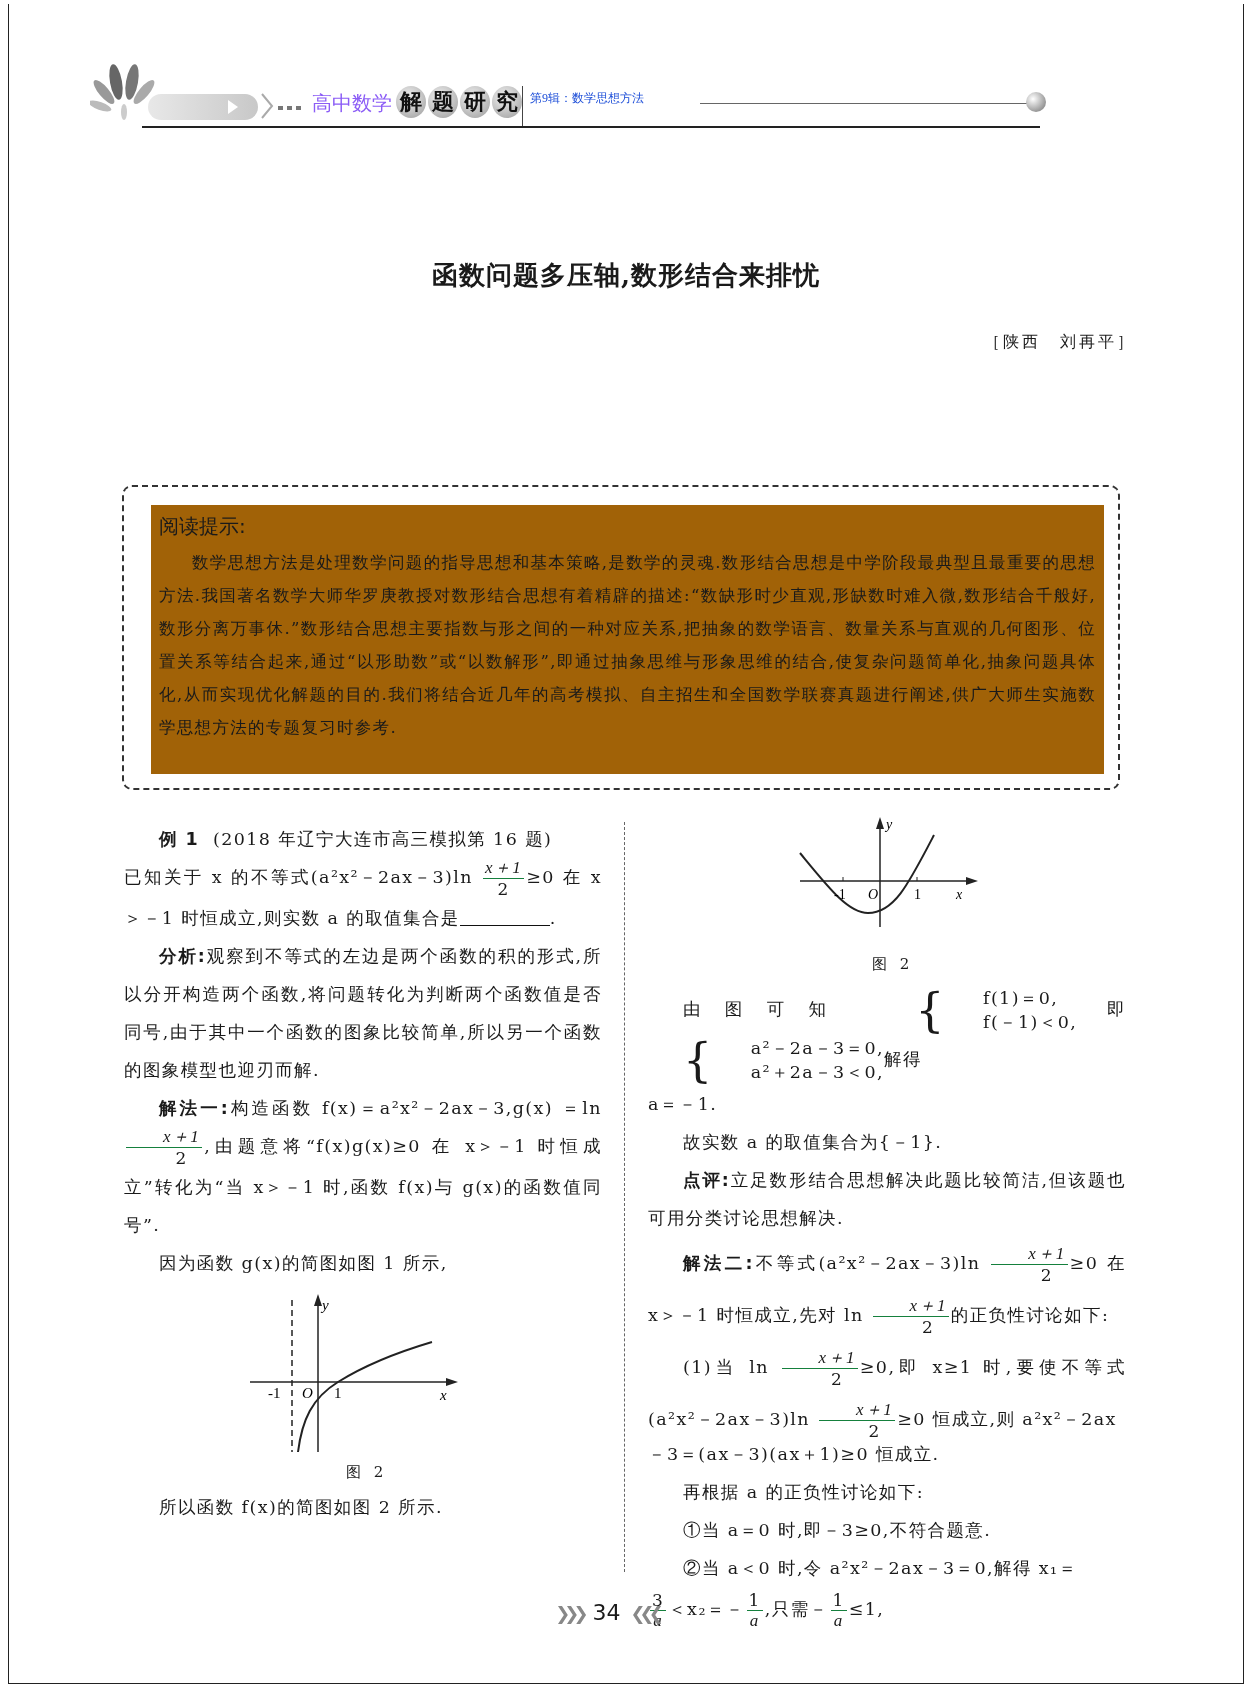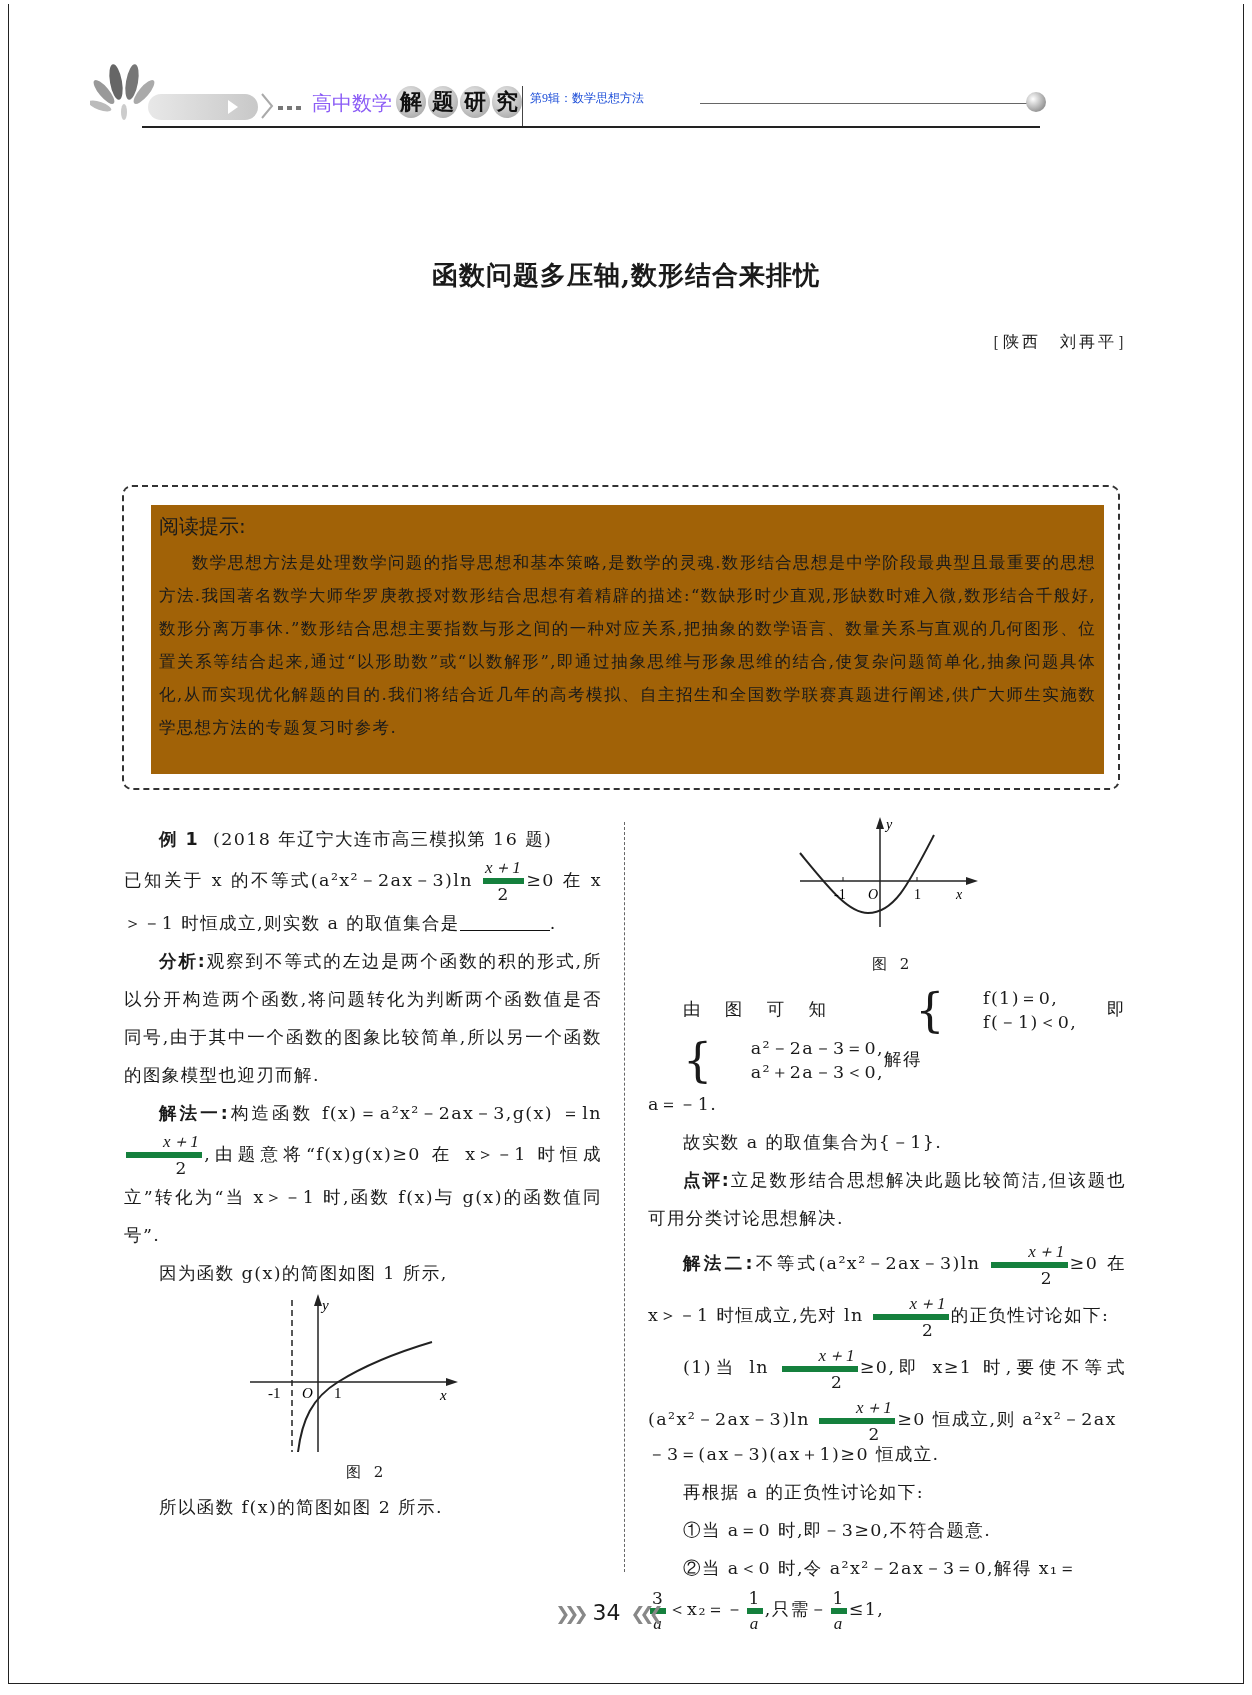--- a/index.html
+++ b/index.html
@@ -49,21 +49,21 @@
   .col { position: absolute; top: 820px; font-size: 17.5px; line-height: 38px; letter-spacing: 1.4px; }
   .col-left { left: 124px; width: 478px; }
   .col-right { left: 648px; width: 478px; }
   .divider { position: absolute; left: 624px; top: 822px; width: 0; height: 750px; border-left: 1px dashed #666; }
   .p { margin: 0; text-align: justify; }
   .ind { text-indent: 2em; }
   .b { font-weight: bold; font-family: "DejaVu Sans", sans-serif; }
   .m { font-style: italic; font-family: "Liberation Serif", serif; }
   .frac { display: inline-flex; flex-direction: column; align-items: center; vertical-align: middle;
           line-height: 20px; font-size: 17px; margin: 0 2px; }
-  .frac .num { border-bottom: 6px solid #15803d; padding: 0 2px; }
+  .frac .num { border-bottom: 1px solid #15803d; padding: 0 2px; }
   .blank { display: inline-block; width: 90px; border-bottom: 1px solid #111; height: 20px; vertical-align: -2px; }
   .sys { display: inline-flex; align-items: center; vertical-align: middle; }
   .sys .brace { font-size: 46px; line-height: 50px; font-weight: 100; margin-right: 2px; }
   .sys .rows { display: flex; flex-direction: column; line-height: 24px; }
 
   .fig { position: absolute; }
   .fig-cap { position: absolute; font-size: 15px; letter-spacing: 4px; }
 
   
   .page-num { position: absolute; left: 0; top: 1600px; width: 1213px; text-align: center;

